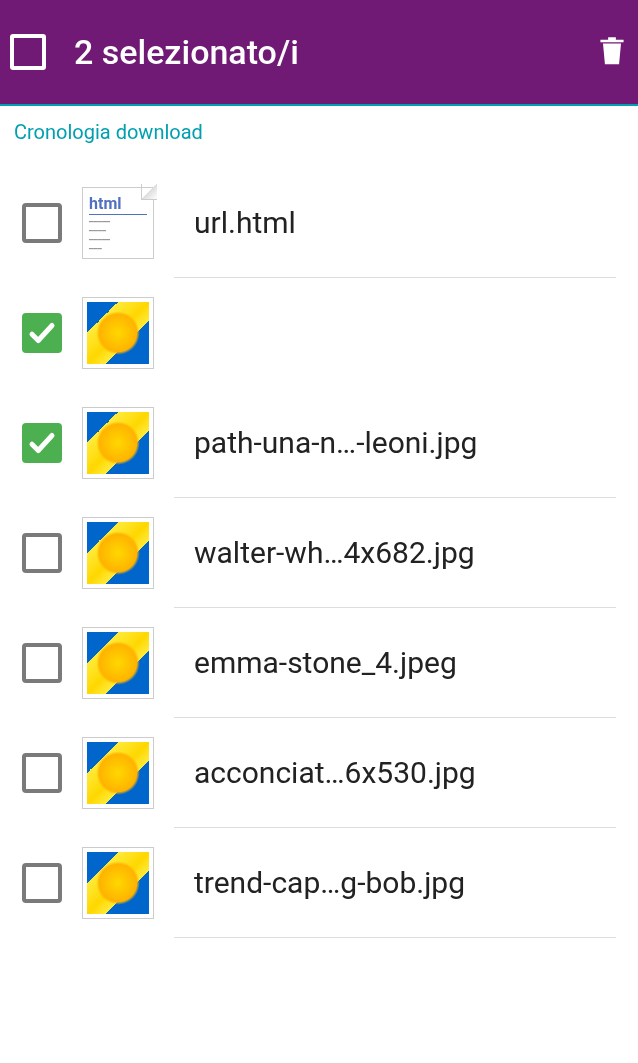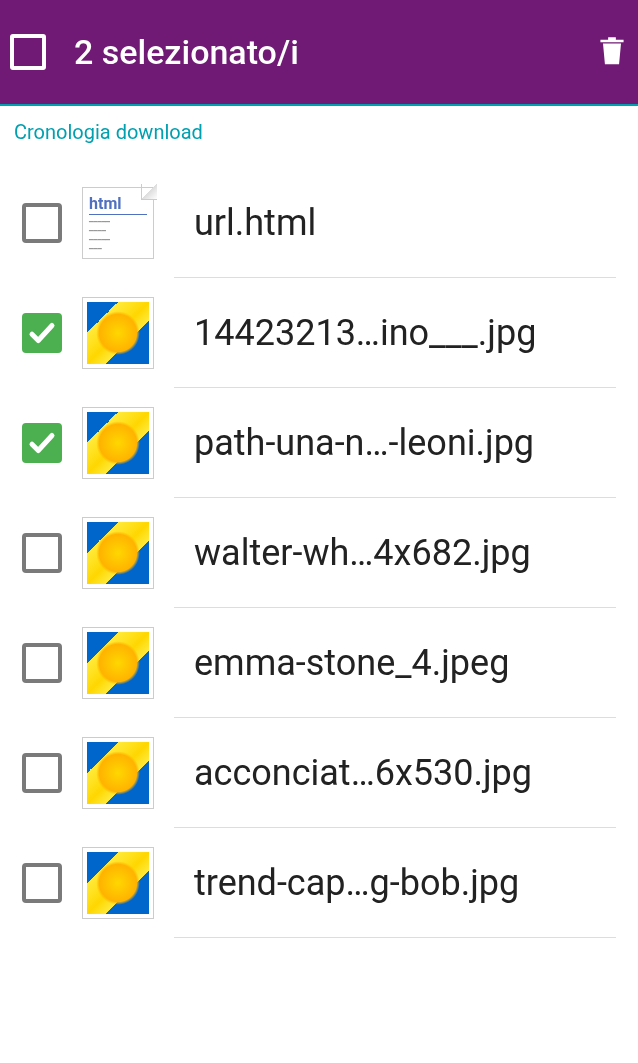--- a/index.html
+++ b/index.html
@@ -119,21 +119,21 @@
       background: linear-gradient(135deg, transparent 49%, #ddd 50%, #fff 100%);
       border-left: 1px solid #ccc;
       border-bottom: 1px solid #ccc;
     }
     .thumb-html-lines {
       line-height: 1.3;
       font-size: 7px;
     }
     .filename {
       margin-left: 40px;
-      font-size: 36px;
+      font-size: 30px;
       color: #222;
       flex: 1;
       white-space: nowrap;
       overflow: hidden;
       text-overflow: ellipsis;
       padding-right: 10px;
     }
     .text-cell {
       flex: 1;
       height: 100%;
@@ -178,23 +178,20 @@
     </div>
     <div class="list-item">
       <div class="checkbox checked">
         <svg viewBox="0 0 24 24" fill="none" stroke="white" stroke-width="4" stroke-linecap="round" stroke-linejoin="round">
           <polyline points="4,13 9,18 20,6"></polyline>
         </svg>
       </div>
       <div class="thumb">
         <div class="thumb-image"></div>
       </div>
-      <div class="text-cell">
-        <div class="filename">14423213…ino___.jpg</div>
-      </div>
     </div>
     <div class="list-item">
       <div class="checkbox checked">
         <svg viewBox="0 0 24 24" fill="none" stroke="white" stroke-width="4" stroke-linecap="round" stroke-linejoin="round">
           <polyline points="4,13 9,18 20,6"></polyline>
         </svg>
       </div>
       <div class="thumb">
         <div class="thumb-image"></div>
       </div>

